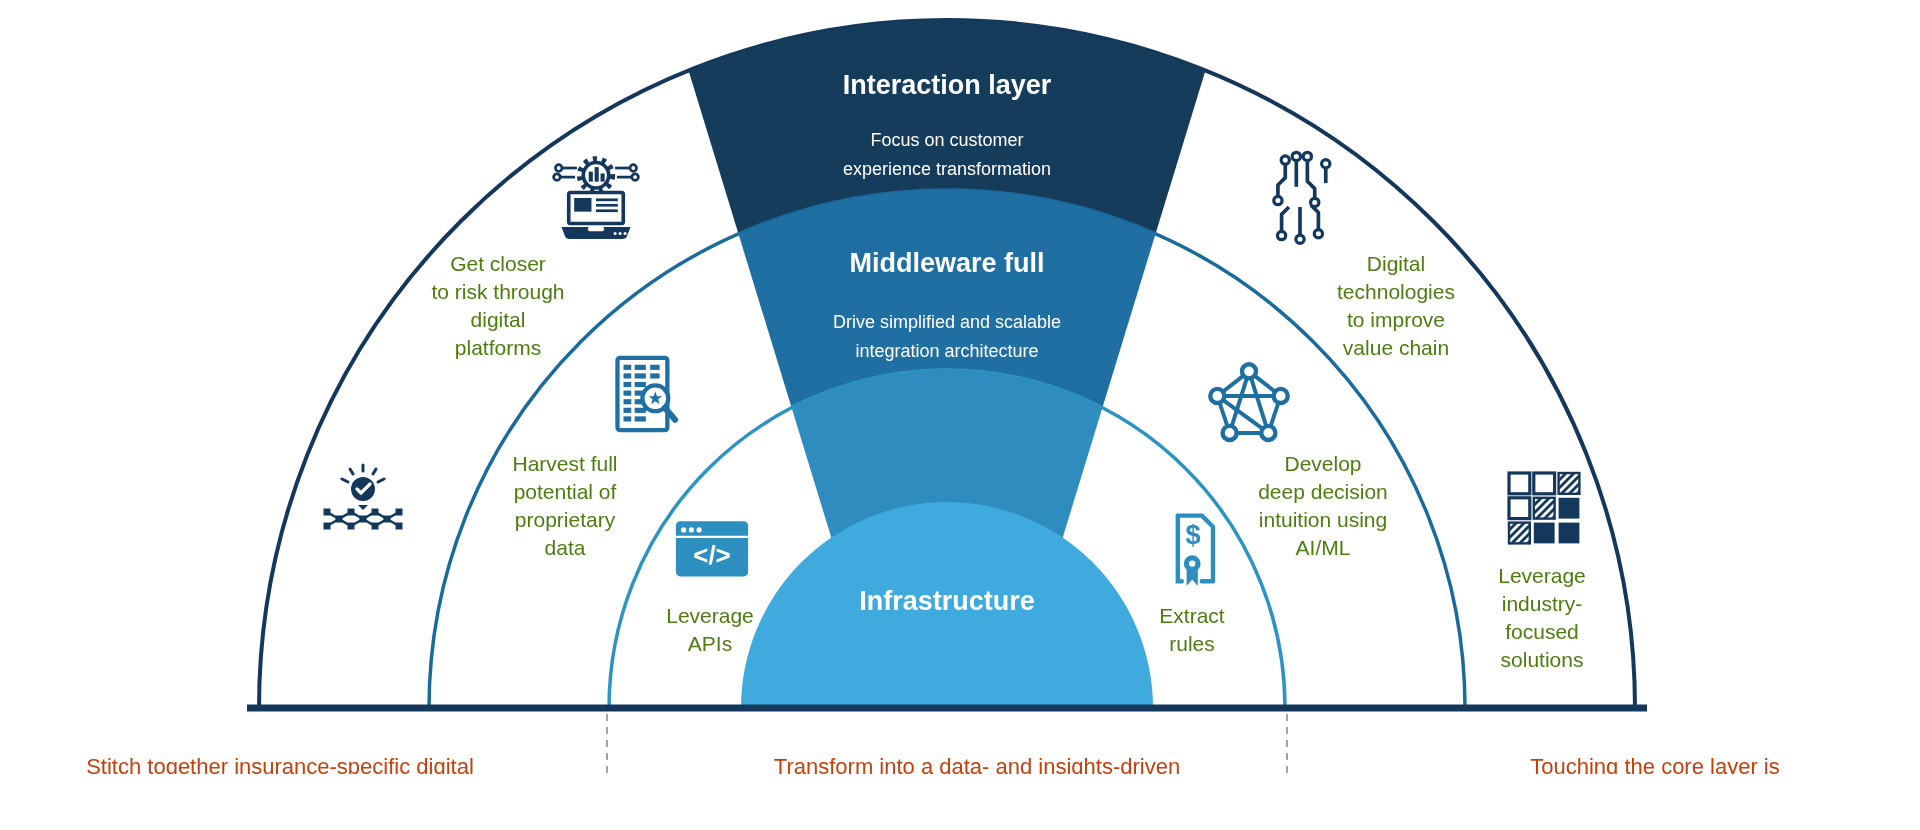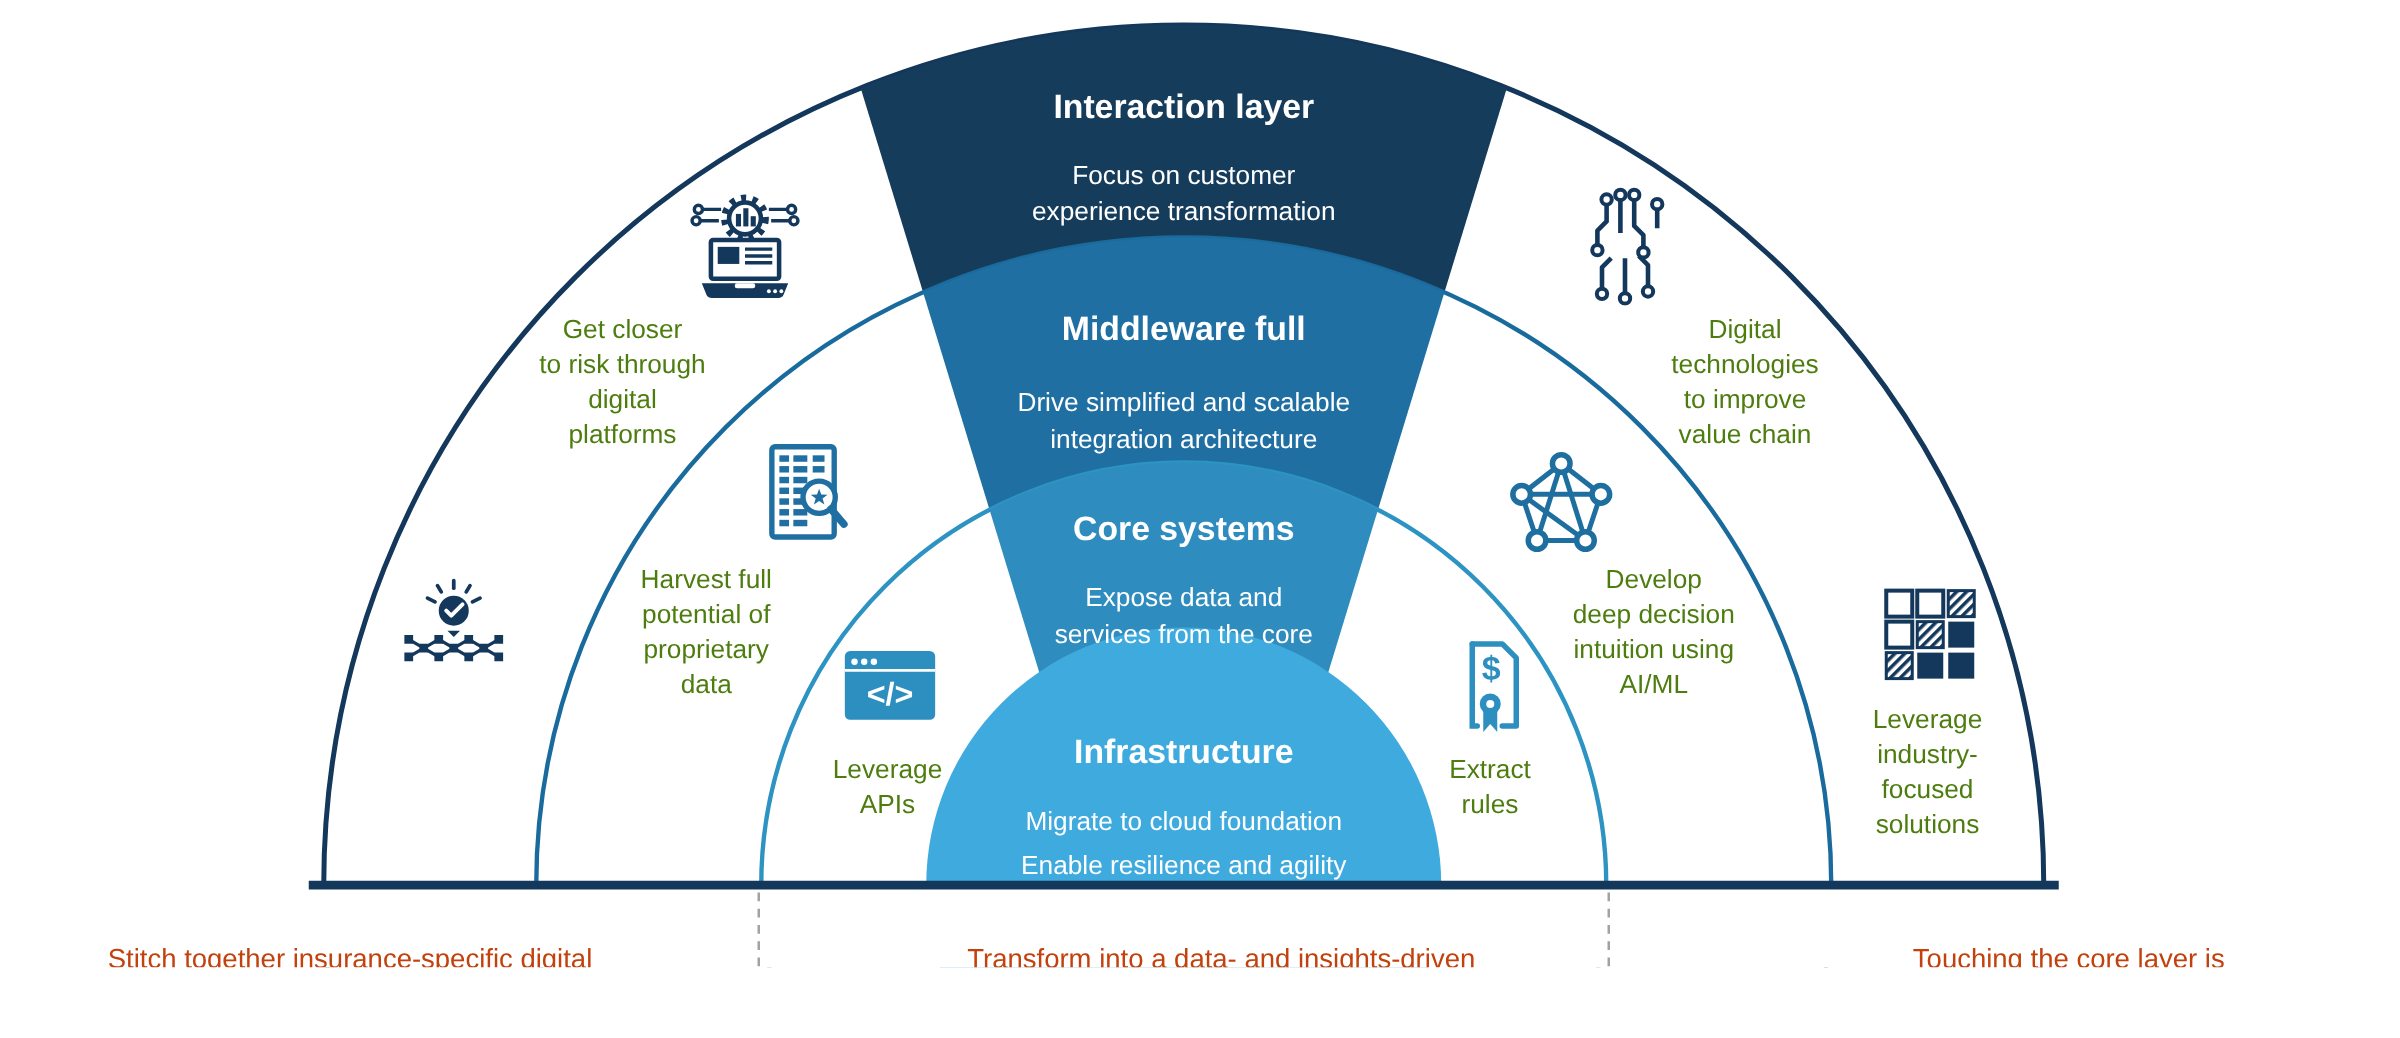--- a/index.html
+++ b/index.html
@@ -6,21 +6,21 @@
   .stage{
     position:relative;width:1920px;height:774px;background:#ffffff;overflow:hidden;
     font-family:"Liberation Sans", sans-serif;
   }
   .rings-svg{position:absolute;left:0;top:0;}
   .layer-block{
     position:absolute;left:947px;transform:translateX(-50%);
     text-align:center;color:#ffffff;white-space:pre-line;
   }
   .layer-title{font-size:27px;font-weight:bold;line-height:30px;}
-  .layer-subtitle{font-size:21px;line-height:29px;margin-top:8px;}
+  .layer-subtitle{font-size:18px;line-height:29px;margin-top:8px;}
   .layer-block.mw .layer-subtitle{margin-top:12px;}
   .layer-block.infra .layer-subtitle{margin-top:6px;line-height:35px;}
   .cap-label{
     position:absolute;transform:translateX(-50%);
     color:#4d7c0f;font-size:21px;line-height:28px;text-align:center;white-space:pre-line;
   }
   .cap-icon{position:absolute;transform:translate(-50%,-50%);}
   .footnote{
     position:absolute;transform:translateX(-50%);
     color:#c2410c;font-size:22px;line-height:30px;text-align:center;white-space:pre-line;
@@ -65,29 +65,22 @@
   <div class="layer-block" style="top:52px">
     <div class="layer-title">Interaction layer</div>
     <div class="layer-subtitle">Focus on customer
 experience transformation</div>
   </div>
   <div class="layer-block mw" style="top:230px">
     <div class="layer-title">Middleware full</div>
     <div class="layer-subtitle">Drive simplified and scalable
 integration architecture</div>
   </div>
-  <div class="layer-block" style="top:390px">
-    <div class="layer-title">Core systems</div>
-    <div class="layer-subtitle">Expose data and
-services from the core</div>
-  </div>
   <div class="layer-block infra" style="top:568px">
     <div class="layer-title">Infrastructure</div>
-    <div class="layer-subtitle">Migrate to cloud foundation
-Enable resilience and agility</div>
   </div>
 
   <div class="cap-icon" style="left:596px;top:200px">
     <svg width="100" height="94" viewBox="0 0 110 100">
       <g stroke="#14375C" stroke-width="3" fill="none">
         <line x1="34" y1="17" x2="18" y2="17"></line>
           <circle cx="14" cy="17" r="3.6" fill="#fff"></circle>
         <line x1="32" y1="27" x2="16" y2="27"></line>
           <circle cx="12" cy="27" r="3.6" fill="#fff"></circle>
         <line x1="76" y1="17" x2="92" y2="17"></line>

